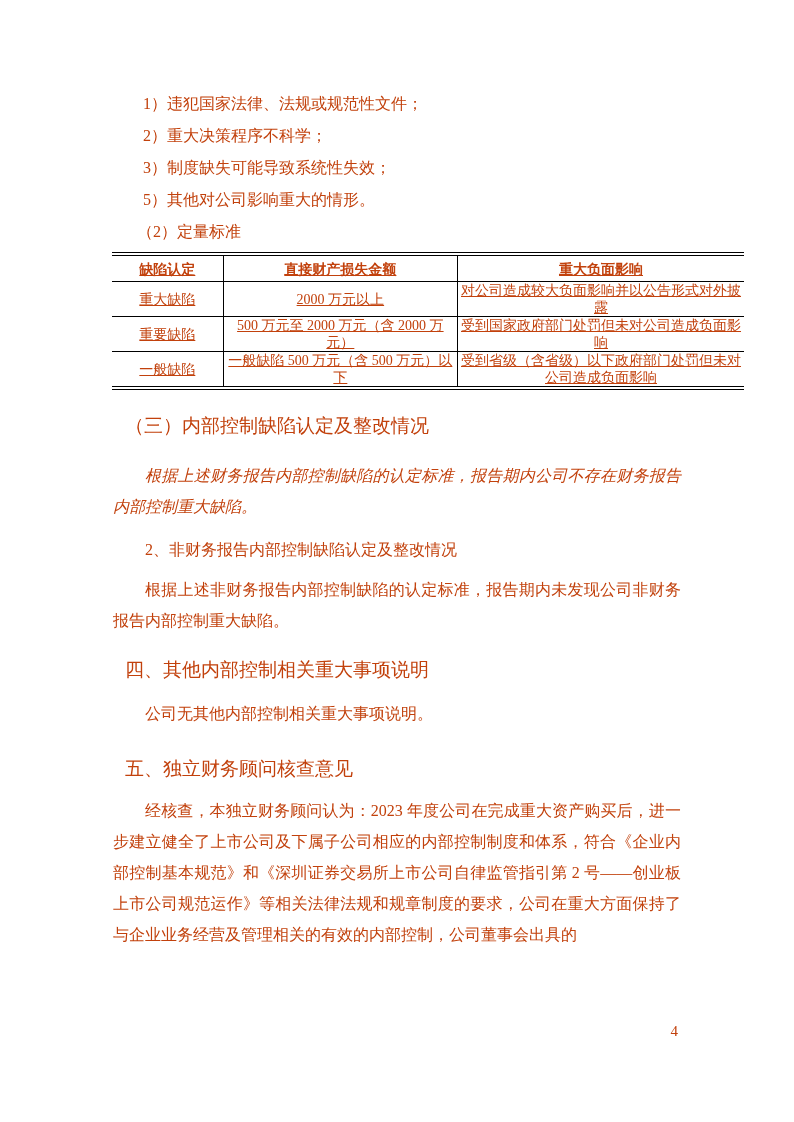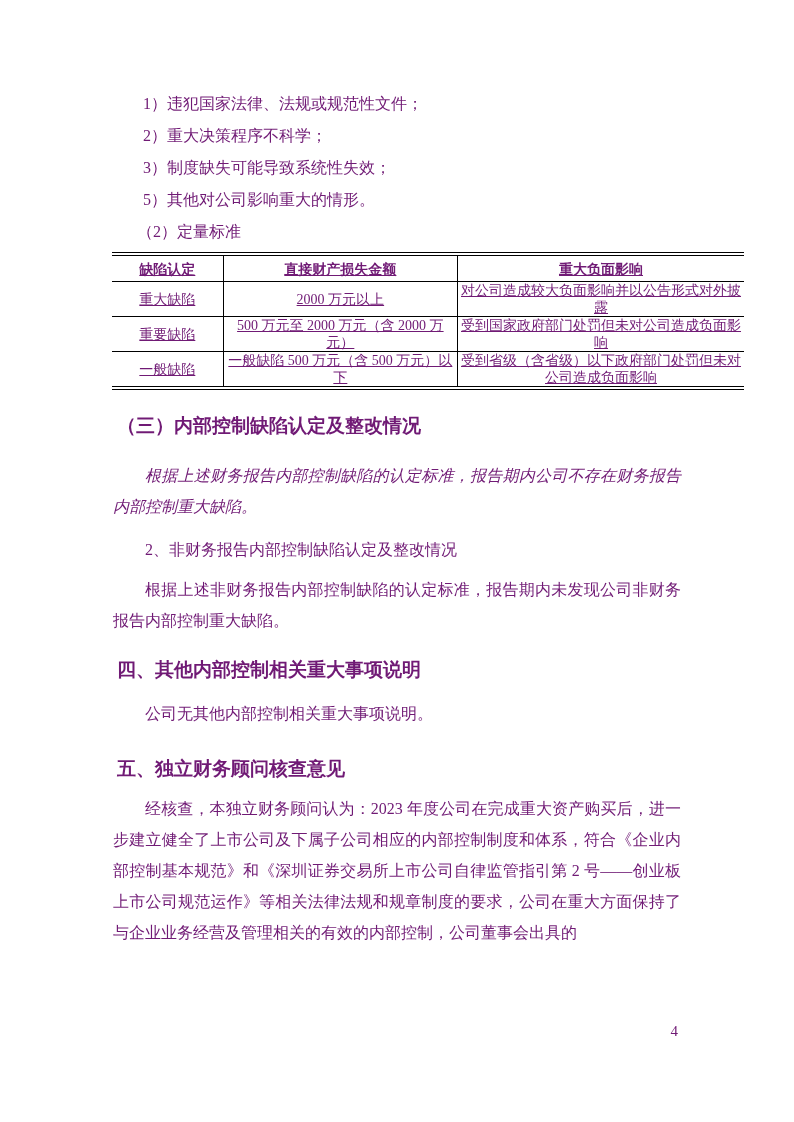--- a/index.html
+++ b/index.html
@@ -3,21 +3,21 @@
 <meta charset="utf-8">
 <style>
   html, body { margin: 0; padding: 0; background: #ffffff; }
   .page {
     position: relative;
     width: 794px;
     height: 1122px;
     box-sizing: border-box;
     padding: 88px 113px 0 113px;
     background: #ffffff;
-    color: #701a75;
+    color: #c2410c;
     font-family: "Liberation Serif", "DejaVu Serif", serif;
     font-size: 16px;
     overflow: hidden;
   }
   .qual-item {
     line-height: 32px;
     padding-left: 30px;
     white-space: nowrap;
   }
   .quant-label {
@@ -60,24 +60,24 @@
   table.defect-table td:first-child { border-left: none; }
   table.defect-table th:last-child,
   table.defect-table td:last-child { border-right: none; }
   table.defect-table tr:last-child td { border-bottom: none; }
   .col-level  { width: 111px; }
   .col-amount { width: 234px; }
   .col-impact { width: 286px; }
 
   .section-heading {
     font-family: "Liberation Sans", "DejaVu Sans", sans-serif;
-    font-weight: bold;
+    font-weight: normal;
     font-size: 19px;
     line-height: 28px;
-    margin: 4px;
+    margin: 12px;
     white-space: nowrap;
   }
   #heading-three { margin-top: 22px; }
   #heading-four  { margin-top: 20px; }
   #heading-five  { margin-top: 26px; }
 
   .sub-heading {
     line-height: 32px;
     padding-left: 32px;
     white-space: nowrap;

